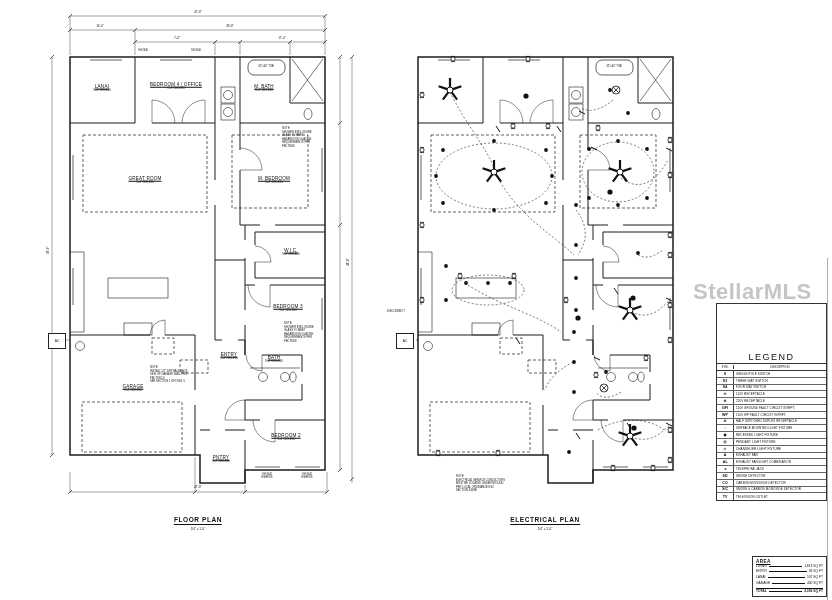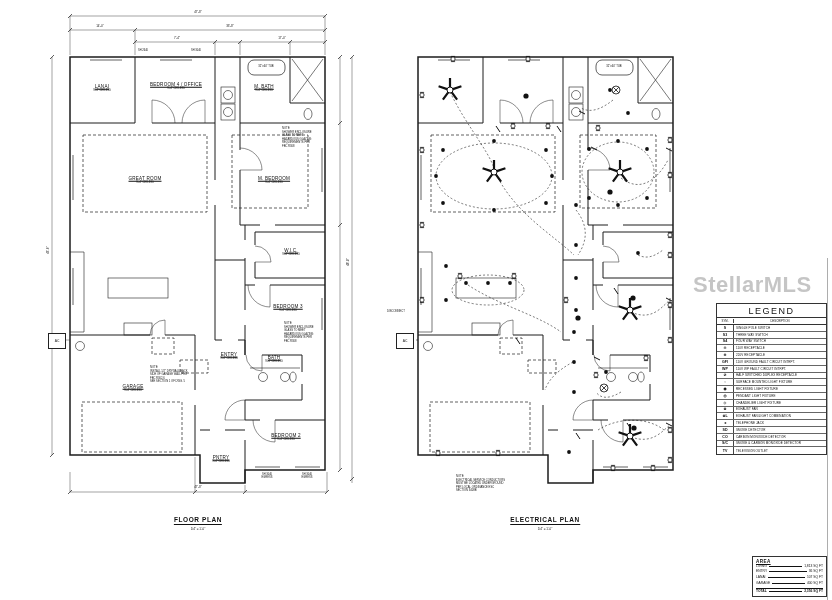--- a/index.html
+++ b/index.html
@@ -19,37 +19,37 @@
   .plan-title-wrap{position:absolute;transform:translate(-50%,0);text-align:center;z-index:2;}
   .plan-title{font-size:6.5px;font-weight:bold;letter-spacing:.6px;border-bottom:.8px solid #111;
               display:inline-block;padding-bottom:.5px;}
   .plan-scale{font-size:3px;margin-top:.5px;}
   .acbox{position:absolute;border:.9px solid #222;background:#fff;z-index:2;display:flex;
          align-items:center;justify-content:center;font-size:3.4px;}
   
   .legend{position:absolute;left:716px;top:303px;width:111px;background:#fff;border:1px solid #333;
           z-index:4;box-sizing:border-box;}
   .lg-title{font-size:9px;text-align:center;border-bottom:1px solid #333;padding:1.5px 0;
-            letter-spacing:1.5px;}
+            letter-spacing:1.5px;margin-top:46px;}
   .lg-head{display:flex;border-bottom:.8px solid #333;height:6px;align-items:center;}
   .lg-head .h-sym{width:16px;text-align:center;font-size:2.8px;border-right:.6px solid #444;}
   .lg-head .h-desc{flex:1;text-align:center;font-size:2.8px;}
   .lg-row{display:flex;border-bottom:.5px solid #666;height:6.8px;align-items:center;box-sizing:border-box;}
   .lg-row:last-child{border-bottom:none;}
   .lg-sym{width:16px;text-align:center;font-size:3.6px;font-weight:bold;border-right:.6px solid #444;
           align-self:stretch;display:flex;align-items:center;justify-content:center;}
   .lg-desc{flex:1;font-size:3px;padding-left:2px;letter-spacing:.1px;white-space:nowrap;overflow:hidden;}
   
   .area{position:absolute;left:752px;top:556px;width:75px;border:1px solid #333;background:#fff;
         padding:1.5px 3px;z-index:4;box-sizing:border-box;}
   .ar-title{font-size:4.6px;font-weight:bold;text-decoration:underline;letter-spacing:.4px;}
   .ar-row{display:flex;align-items:baseline;font-size:3.3px;line-height:1.75;}
   .ar-lead{flex:1;border-bottom:.5px solid #111;margin:0 2px 1px 2px;}
   .ar-total{border-top:.6px solid #111;margin-top:1px;padding-top:.5px;font-weight:bold;}
-  .watermark{position:absolute;left:693px;top:272px;font-size:22px;font-weight:bold;color:#8d8d8d;
+  .watermark{position:absolute;left:693px;top:279px;font-size:22px;font-weight:bold;color:#8d8d8d;
              opacity:.5;letter-spacing:.5px;z-index:6;text-align:center;}
   .edge{position:absolute;left:827px;top:258px;width:1px;height:342px;background:#777;opacity:.6;z-index:1;}
 </style>
 </head>
 <body>
 
 <div class="sheet">
 
   <svg class="draw" width="832" height="600" viewBox="0 0 832 600">
     <defs>

